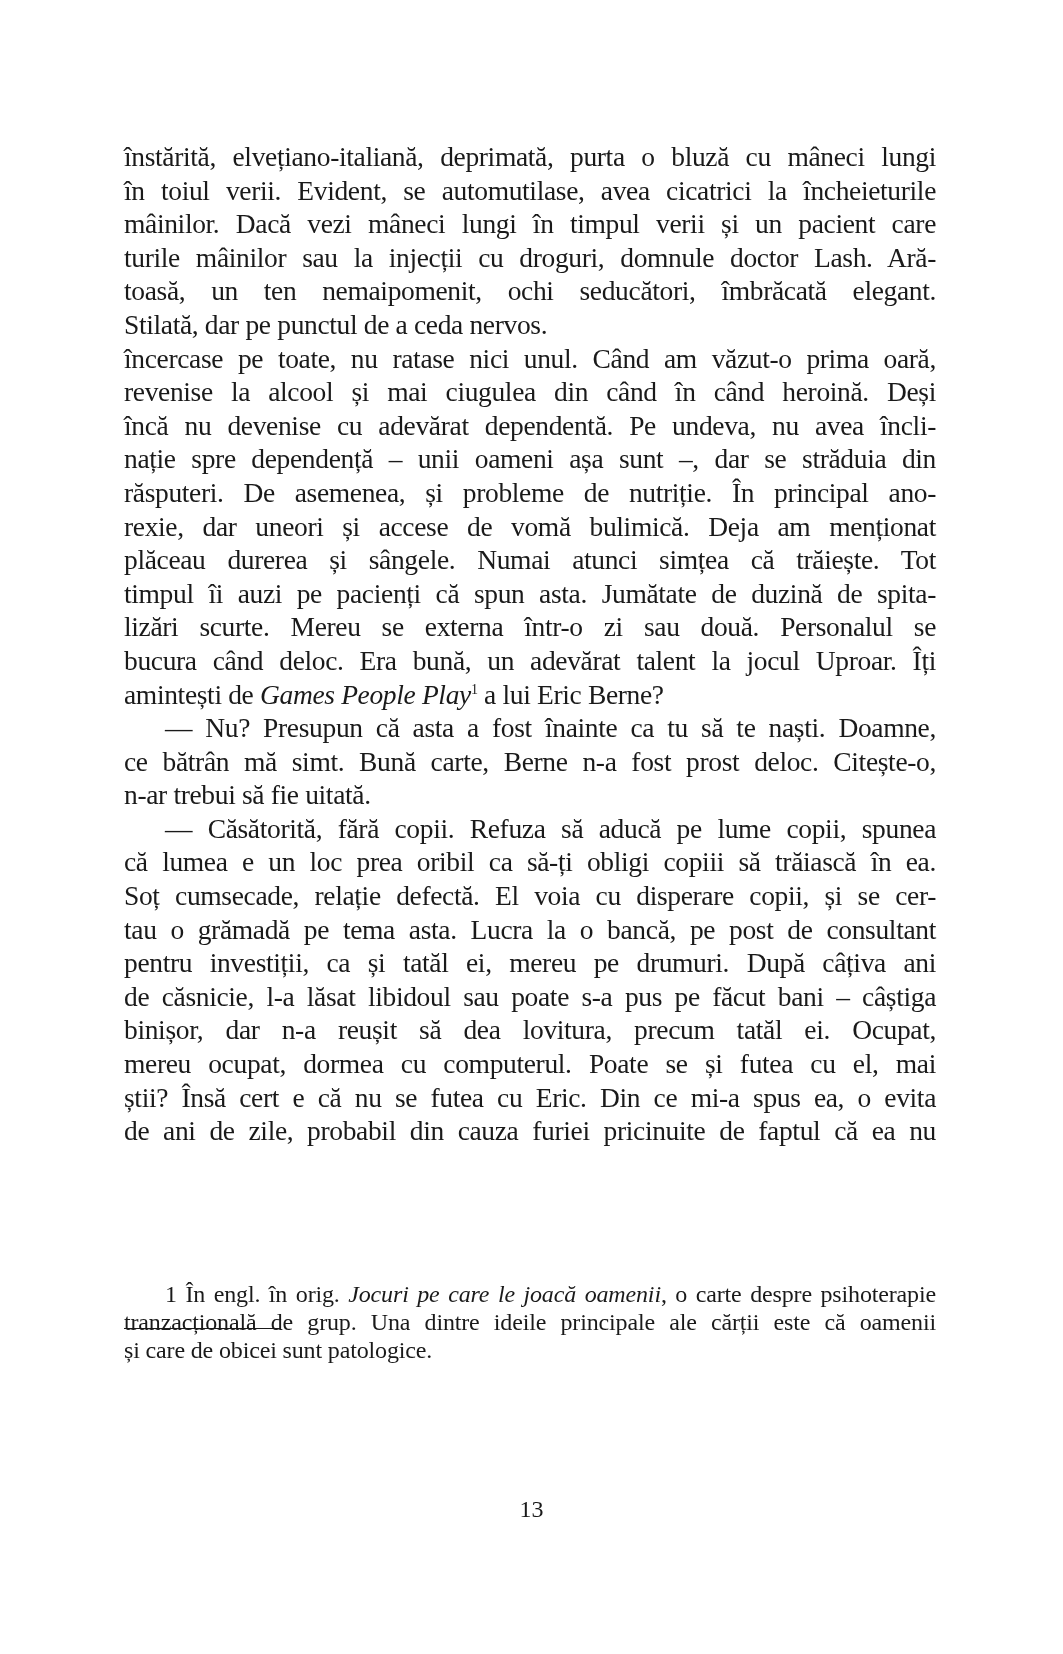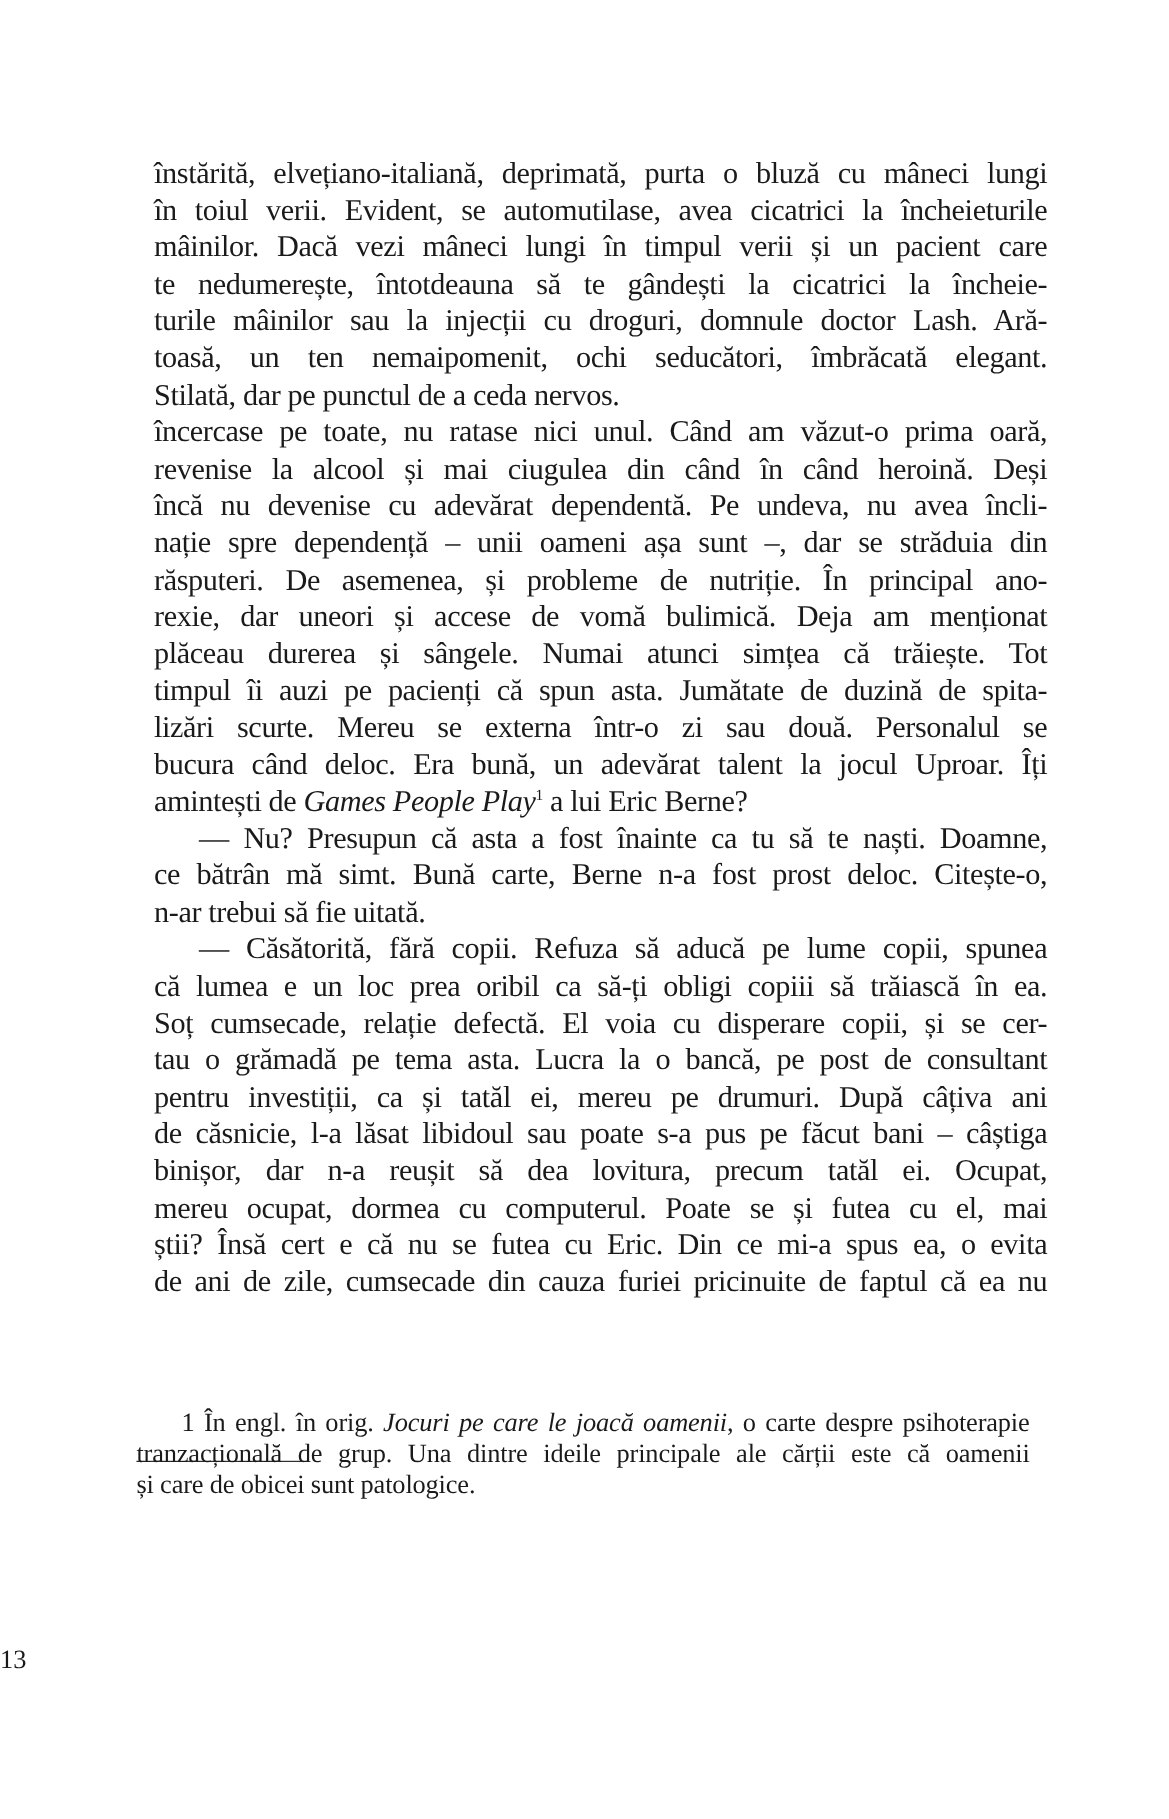--- a/index.html
+++ b/index.html
@@ -10,21 +10,21 @@
     body {
       width: 1063px;
       height: 1654px;
       position: relative;
       overflow: hidden;
       color: #1a1a1a;
       font-family: "Liberation Serif", "DejaVu Serif", serif;
     }
     .page {
       position: absolute;
-      left: 140px;
+      left: 124px;
       top: 140px;
       width: 812px;
     }
     .body-text {
       font-size: 27.5px;
       line-height: 33.6px;
       letter-spacing: -0.35px;
     }
     .line {
       display: block;
@@ -66,31 +66,31 @@
       font-size: 14px;
       line-height: 0;
       vertical-align: 10px;
     }
     em { font-style: italic; }
     .page-number {
       position: absolute;
       left: 0;
       width: 1063px;
       top: 1496px;
+      text-align: center;
       font-size: 24px;
     }
   </style>
 </head>
 <body>
 
 <div class="page body-text">
   <span class="line">înstărită, elvețiano-italiană, deprimată, purta o bluză cu mâneci lungi</span>
   <span class="line">în toiul verii. Evident, se automutilase, avea cicatrici la încheieturile</span>
   <span class="line">mâinilor. Dacă vezi mâneci lungi în timpul verii și un pacient care</span>
-  <span class="line">te nedumerește, întotdeauna să te gândești la cicatrici la încheie-</span>
   <span class="line">turile mâinilor sau la injecții cu droguri, domnule doctor Lash. Ară-</span>
   <span class="line">toasă, un ten nemaipomenit, ochi seducători, îmbrăcată elegant.</span>
   <span class="line last">Stilată, dar pe punctul de a ceda nervos.</span>
   <span class="line">încercase pe toate, nu ratase nici unul. Când am văzut-o prima oară,</span>
   <span class="line">revenise la alcool și mai ciugulea din când în când heroină. Deși</span>
   <span class="line">încă nu devenise cu adevărat dependentă. Pe undeva, nu avea încli-</span>
   <span class="line">nație spre dependență – unii oameni așa sunt –, dar se străduia din</span>
   <span class="line">răsputeri. De asemenea, și probleme de nutriție. În principal ano-</span>
   <span class="line">rexie, dar uneori și accese de vomă bulimică. Deja am menționat</span>
   <span class="line">plăceau durerea și sângele. Numai atunci simțea că trăiește. Tot</span>
@@ -103,21 +103,21 @@
   <span class="line last">n-ar trebui să fie uitată.</span>
   <span class="line indent">— Căsătorită, fără copii. Refuza să aducă pe lume copii, spunea</span>
   <span class="line">că lumea e un loc prea oribil ca să-ți obligi copiii să trăiască în ea.</span>
   <span class="line">Soț cumsecade, relație defectă. El voia cu disperare copii, și se cer-</span>
   <span class="line">tau o grămadă pe tema asta. Lucra la o bancă, pe post de consultant</span>
   <span class="line">pentru investiții, ca și tatăl ei, mereu pe drumuri. După câțiva ani</span>
   <span class="line">de căsnicie, l-a lăsat libidoul sau poate s-a pus pe făcut bani – câștiga</span>
   <span class="line">binișor, dar n-a reușit să dea lovitura, precum tatăl ei. Ocupat,</span>
   <span class="line">mereu ocupat, dormea cu computerul. Poate se și futea cu el, mai</span>
   <span class="line">știi? Însă cert e că nu se futea cu Eric. Din ce mi-a spus ea, o evita</span>
-  <span class="line">de ani de zile, cumsecade din cauza furiei pricinuite de faptul că ea nu</span>
+  <span class="line">de ani de zile, probabil din cauza furiei pricinuite de faptul că ea nu</span>
 </div>
 
 <div class="footnote-rule"></div>
 
 <div class="footnotes">
   <span class="line indent"><span>1</span><span> În engl. în orig. </span><em>Jocuri pe care le joacă oamenii</em><span>, o carte despre psihoterapie</span></span>
   <span class="line">tranzacțională de grup. Una dintre ideile principale ale cărții este că oamenii</span>
   <span class="line last">și care de obicei sunt patologice.</span>
 </div>
 

